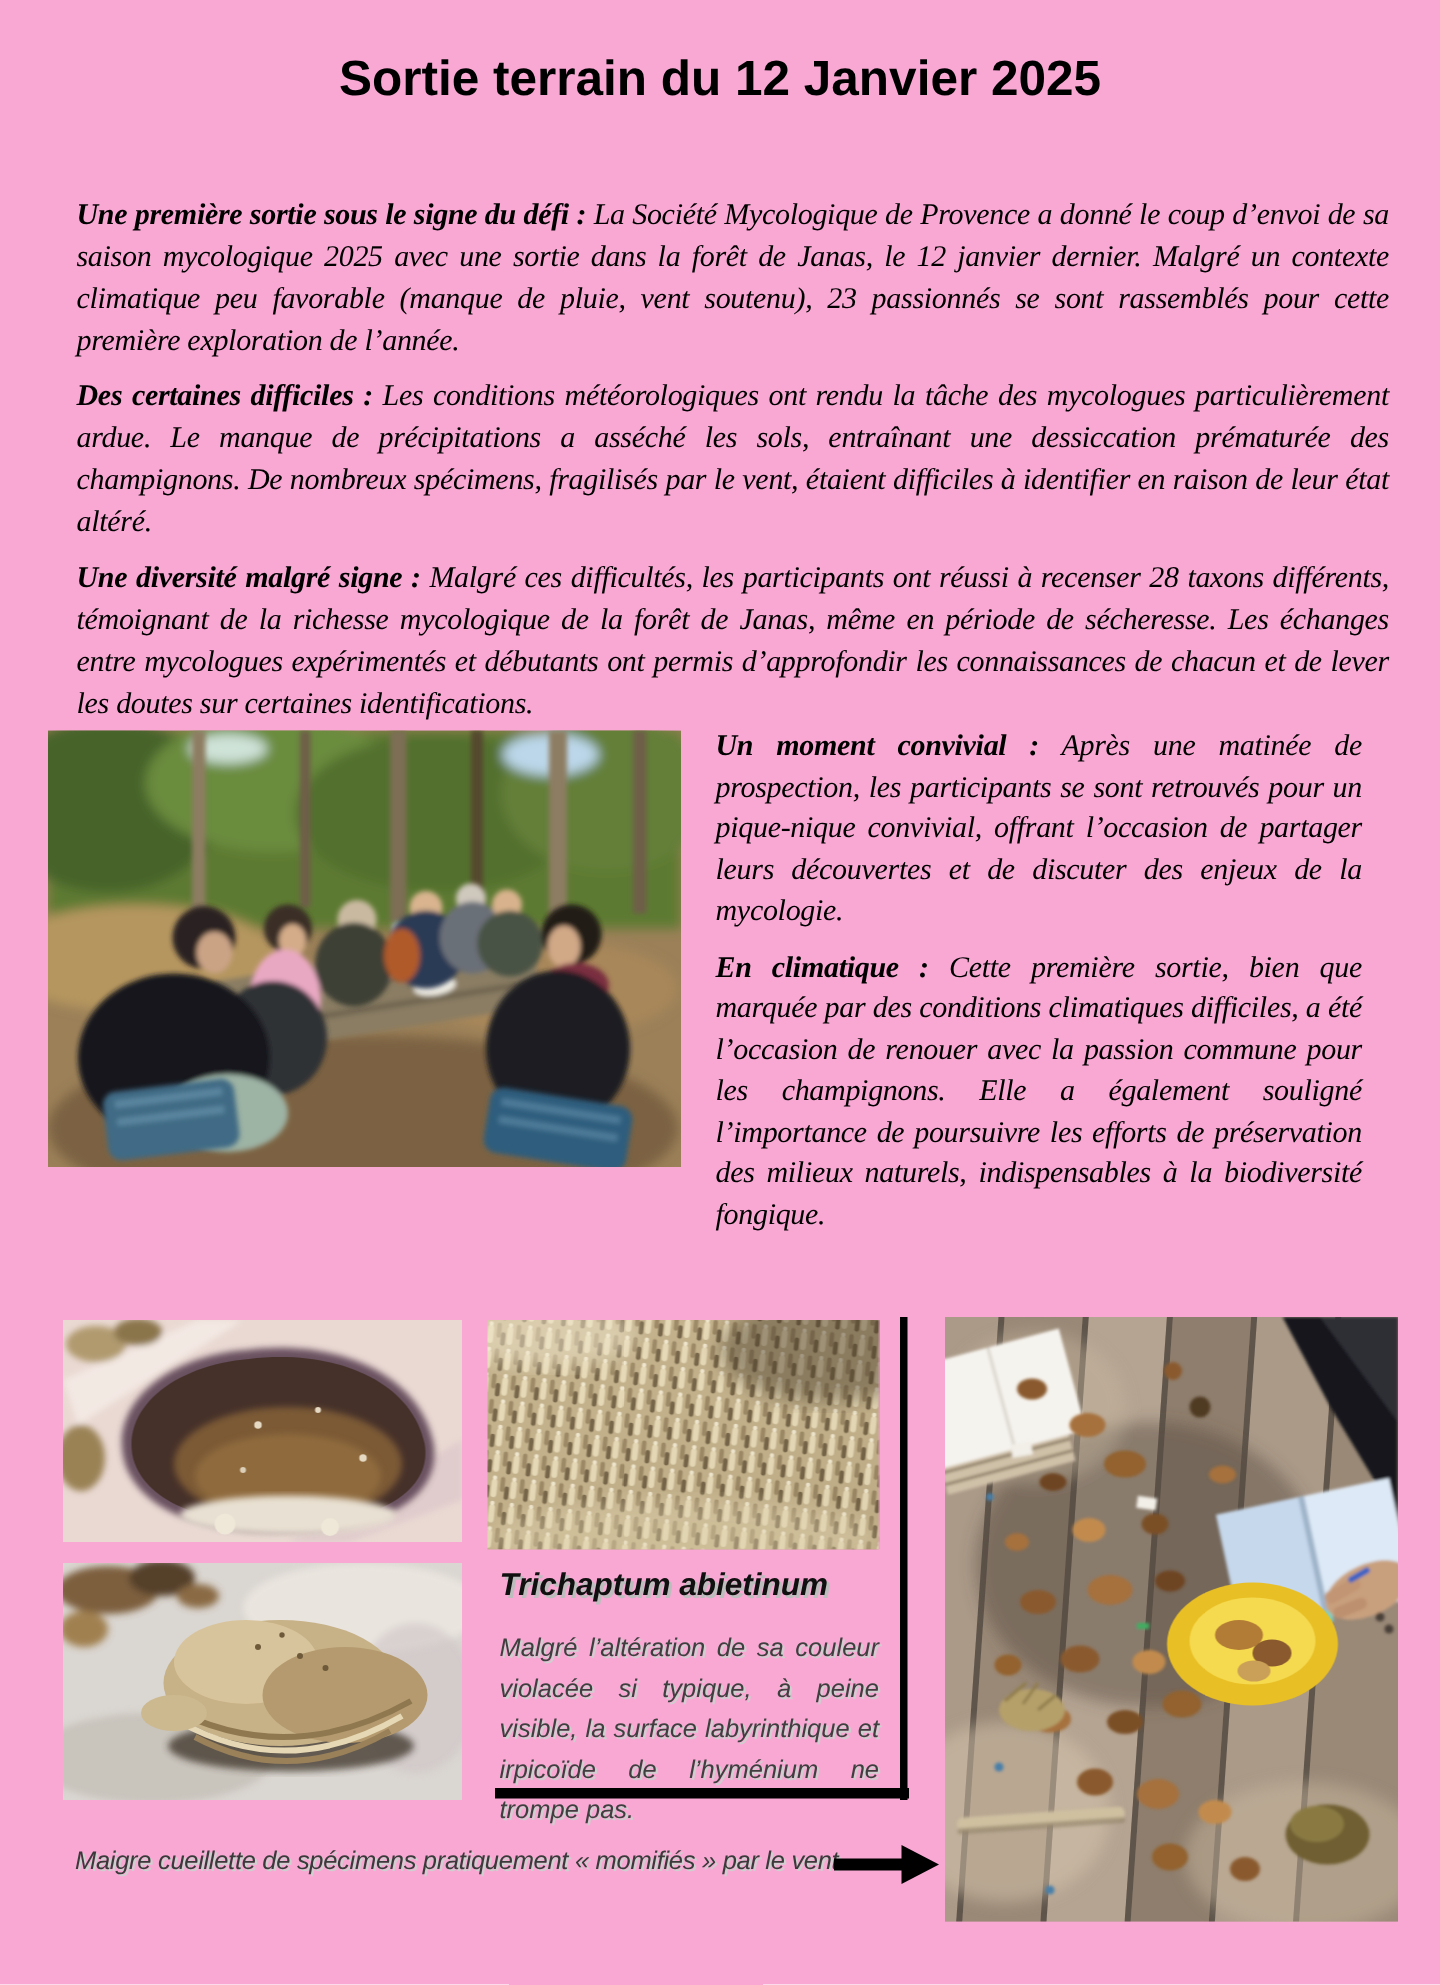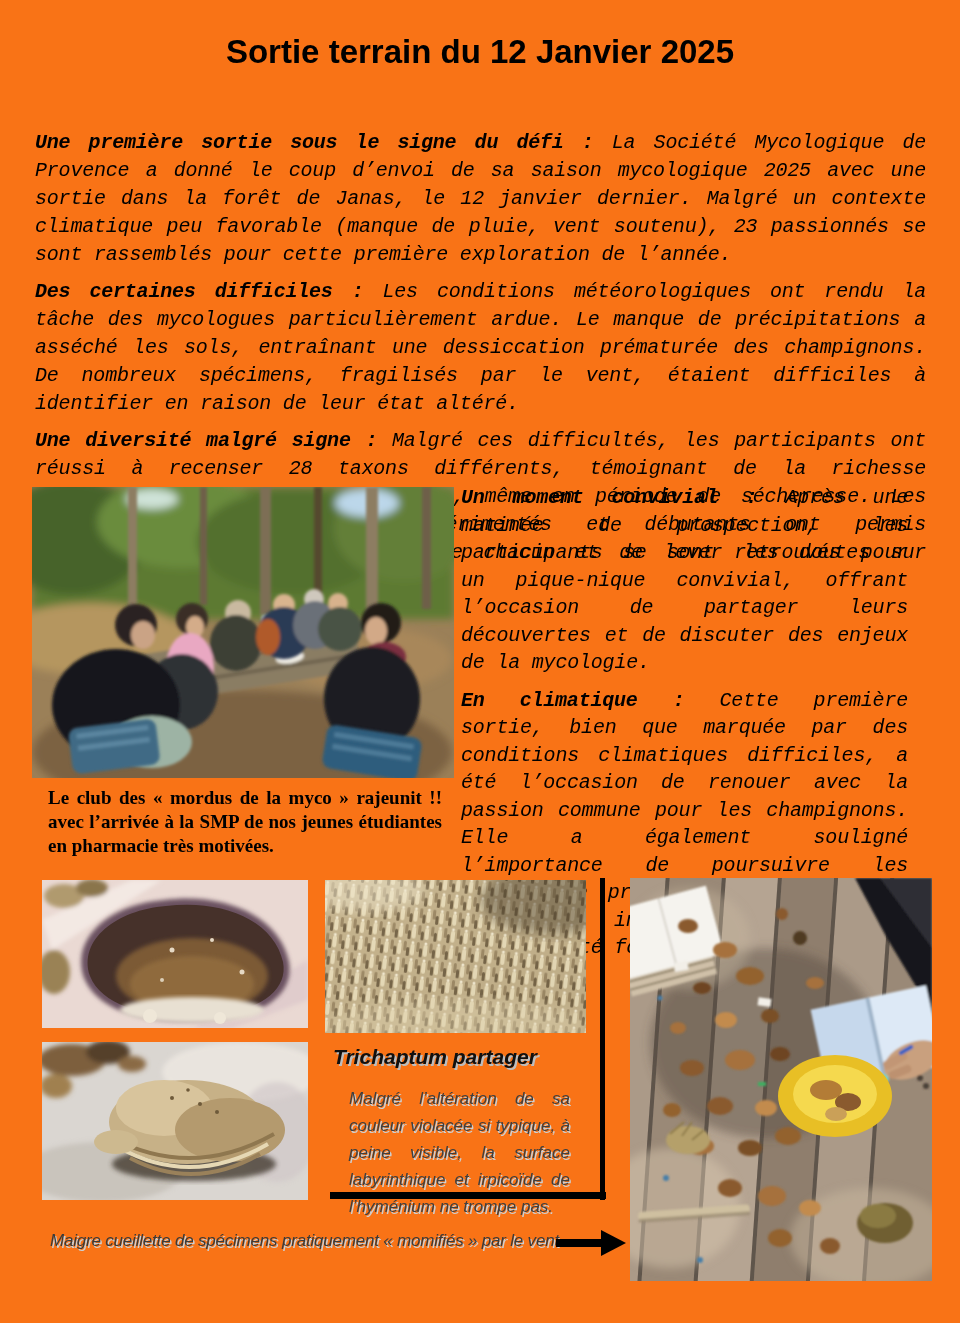--- a/index.html
+++ b/index.html
@@ -1,25 +1,25 @@
 <!DOCTYPE html>
 <html><head>
 <meta charset="utf-8">
 <style>
   html,body{margin:0;padding:0;background:#ffffff;}
-  .page{position:relative;width:960px;height:1323px;background:#f97316;overflow:hidden;
+  .page{position:relative;width:960px;height:1323px;background:#f9a8d4;overflow:hidden;
         font-family:"Liberation Serif",serif;color:#000;}
 
   .title{position:absolute;top:33px;left:0;width:100%;text-align:center;
          font-family:"Liberation Sans",sans-serif;font-weight:bold;
          font-size:33px;line-height:37px;color:#000;}
 
   .intro{position:absolute;left:35px;width:891px;top:129px;}
-  .para{font-family:Liberation Mono, monospace;font-style:italic;font-size:20px;
-        line-height:28px;text-align:justify;margin:0 0 9px 0;letter-spacing:-0.2px;}
+  .para{font-family:Liberation Serif, serif;font-style:italic;font-size:20px;
+        line-height:28px;text-align:justify;margin:0 0 9px 16px;letter-spacing:-0.2px;}
   .para .lead{font-weight:bold;}
 
   .picnic-photo{position:absolute;left:32px;top:487px;width:422px;height:291px;}
   .picnic-photo svg{display:block;width:100%;height:100%;}
 
   .photo-caption{position:absolute;left:48px;top:786px;width:394px;
         font-family:"Liberation Serif",serif;font-weight:bold;font-size:19px;
         line-height:24px;text-align:justify;}
 
   .rightcol{position:absolute;left:461px;top:484px;width:447px;}
@@ -32,21 +32,21 @@
   .photo-pale-fungus{left:42px;top:1042px;width:266px;height:158px;}
   .photo-specimens{left:630px;top:878px;width:302px;height:403px;}
 
   .vrule{position:absolute;left:600px;top:878px;width:5px;height:322px;background:#000;}
   .hrule{position:absolute;left:330px;top:1192px;width:276px;height:7px;background:#000;}
 
   .species{position:absolute;left:333px;top:1045px;width:253px;
            font-family:"Liberation Sans",sans-serif;font-style:italic;}
   .species .sp-head{margin:0 0 16px 0;font-size:21px;font-weight:bold;color:#101010;
            text-shadow:2px 2px 0 #bdbdbd;}
-  .species .sp-text{margin:16px;font-size:17px;line-height:27px;color:#3f3f3f;
+  .species .sp-text{margin:0;font-size:17px;line-height:27px;color:#3f3f3f;
            text-align:justify;text-shadow:1.5px 1.5px 0 #cfcfcf;}
 
   .bottom-caption{position:absolute;left:50px;top:1231px;white-space:nowrap;
            font-family:"Liberation Sans",sans-serif;font-style:italic;
            font-size:17px;letter-spacing:-0.2px;color:#3a3a3a;
            text-shadow:1.5px 1.5px 0 #cfcfcf;}
   .arrow{position:absolute;left:556px;top:1230px;width:70px;height:26px;}
   .arrow svg{display:block;}
 </style>
 </head>
@@ -146,21 +146,20 @@
           </g>
         <g transform="rotate(9 340 266)">
             <rect x="292" y="244" width="96" height="44" rx="9" fill="#2f5d7d"></rect>
           <rect x="300" y="251" width="80" height="5" fill="#4d7b99"></rect>
             <rect x="300" y="263" width="80" height="5" fill="#4d7b99"></rect>
           </g>
       </g>
     </svg>
   </div>
 
-  <div class="photo-caption">Le club des « mordus de la myco » rajeunit !! avec l’arrivée à la SMP de nos jeunes étudiantes en pharmacie très motivées.</div>
 
   <div class="rightcol">
     <p class="para">
       <span class="lead">Un moment convivial :</span>
       <span>Après une matinée de prospection, les participants se sont retrouvés pour un pique-nique convivial, offrant l’occasion de partager leurs découvertes et de discuter des enjeux de la mycologie.</span>
     </p>
     <p class="para">
       <span class="lead">En climatique :</span>
       <span>Cette première sortie, bien que marquée par des conditions climatiques difficiles, a été l’occasion de renouer avec la passion commune pour les champignons. Elle a également souligné l’importance de poursuivre les efforts de préservation des milieux naturels, indispensables à la biodiversité fongique.</span>
     </p>
@@ -251,21 +250,21 @@
         <ellipse cx="74" cy="100" rx="22" ry="12" fill="#cdb98f"></ellipse>
         <circle cx="130" cy="56" r="2" fill="#6e5a3a"></circle>
           <circle cx="158" cy="62" r="2" fill="#6e5a3a"></circle>
         <circle cx="146" cy="48" r="1.8" fill="#6e5a3a"></circle>
           <circle cx="175" cy="70" r="2" fill="#6e5a3a"></circle>
       </g>
     </svg>
   </div>
 
   <div class="species">
-    <h3 class="sp-head">Trichaptum partager</h3>
+    <h3 class="sp-head">Trichaptum abietinum</h3>
     <p class="sp-text">Malgré l’altération de sa couleur violacée si typique, à peine visible, la surface labyrinthique et irpicoïde de l’hyménium ne trompe pas.</p>
   </div>
 
   <div class="vrule"></div>
   <div class="hrule"></div>
 
   <div class="photo photo-specimens">
     <svg viewBox="0 0 302 403" preserveAspectRatio="none">
       <defs>
           <filter id="bE">

